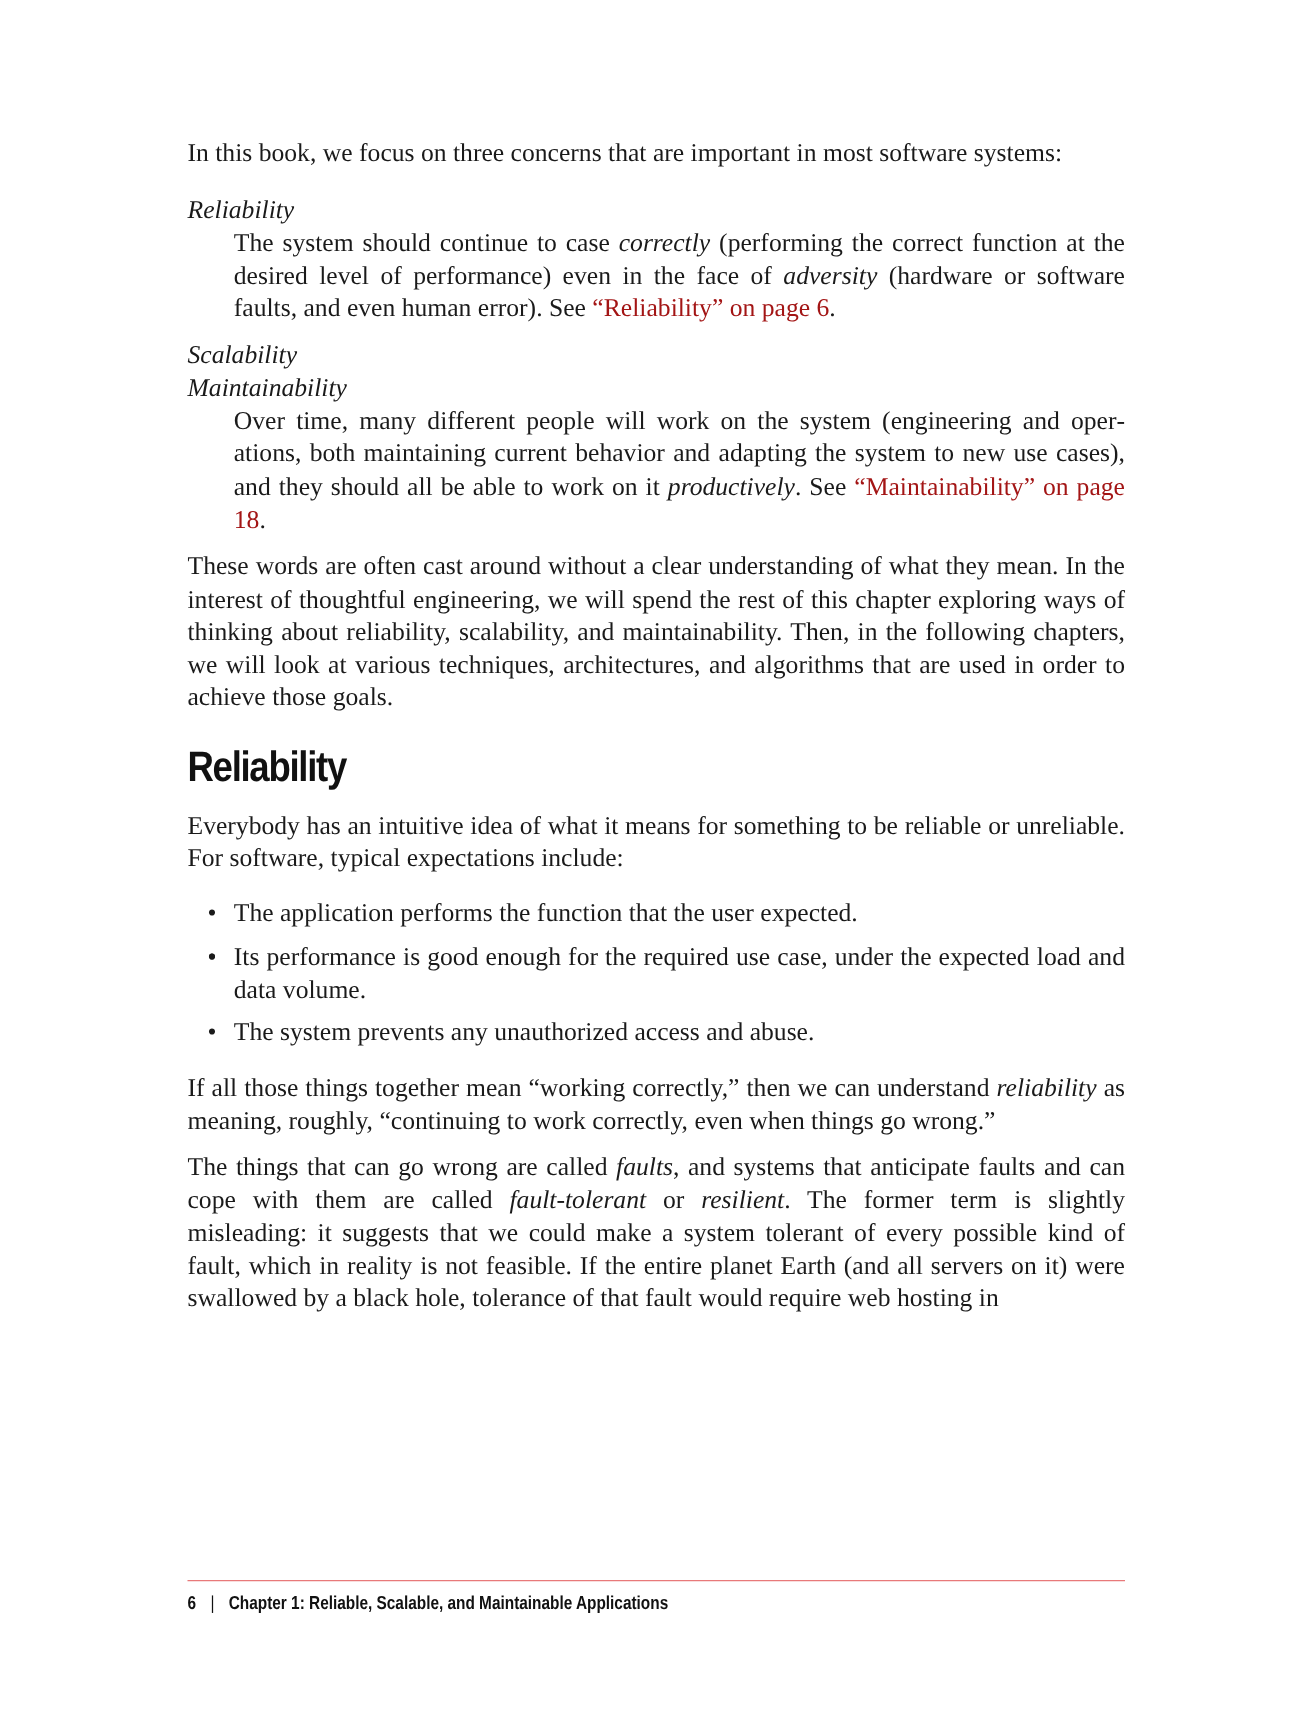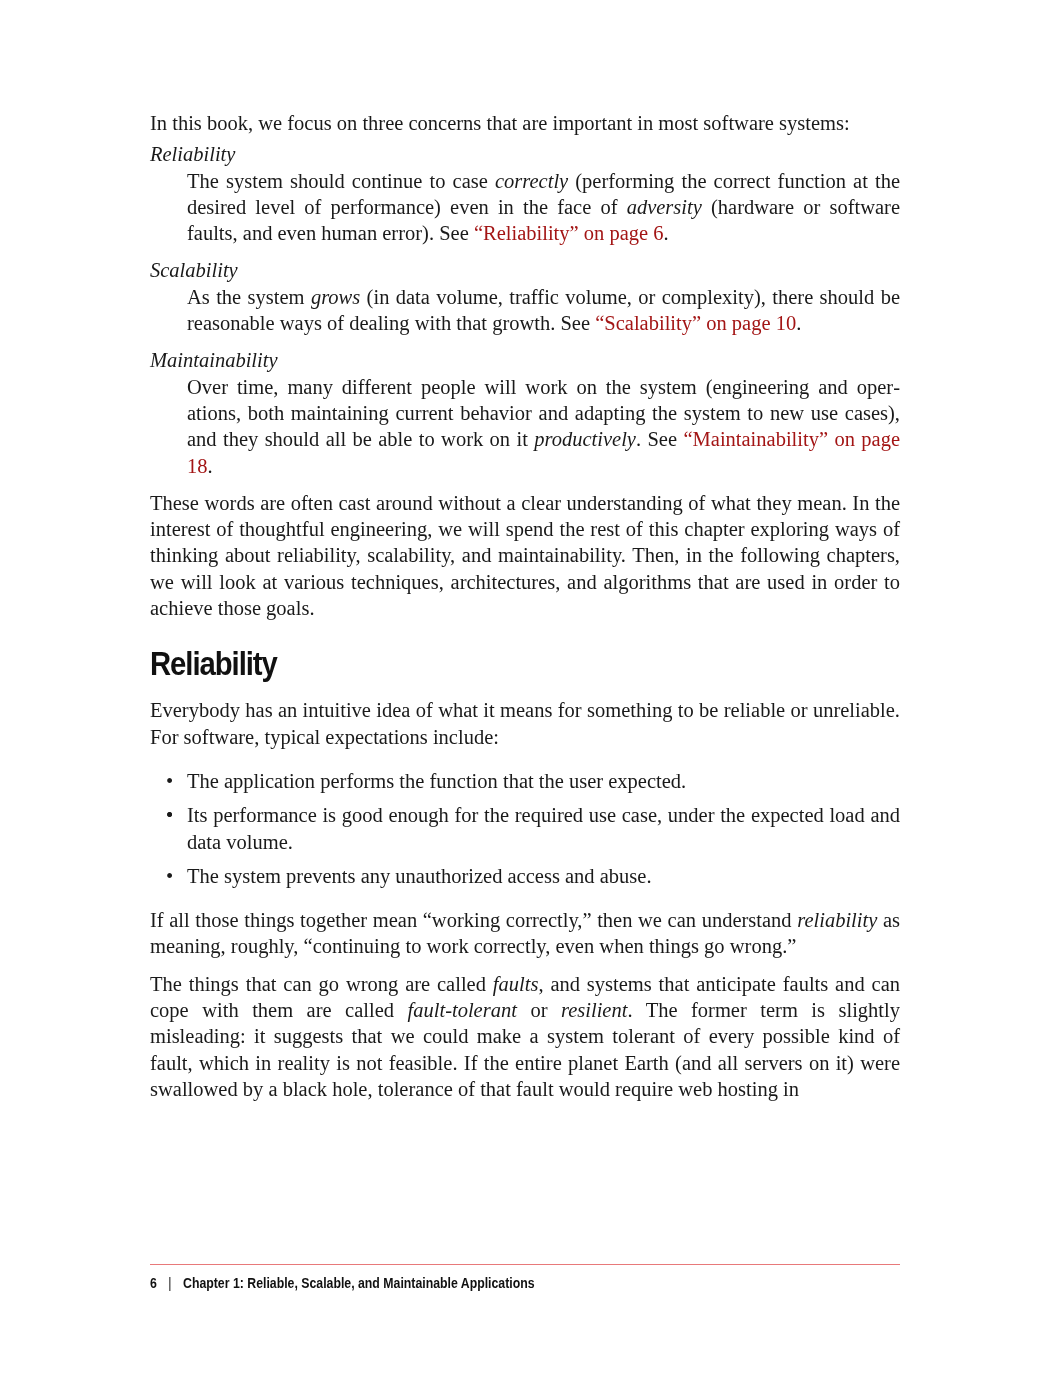--- a/index.html
+++ b/index.html
@@ -3,21 +3,21 @@
 <meta charset="utf-8">
 <style>
   html, body { margin: 0; padding: 0; background: #ffffff; }
   body { width: 1050px; height: 1378px; position: relative; overflow: hidden; }
   .page {
     position: absolute; left: 150px; top: 110px; width: 750px;
     font-family: "Liberation Serif", "DejaVu Serif", serif;
     font-size: 20.5px; line-height: 26.3px; color: #1a1a1a;
   }
   p { margin: 0; text-align: justify; }
-  .intro { margin-bottom: 5px; }
+  .intro { margin-bottom: 19px; }
   dl { margin: 0; }
   dt { font-style: italic; margin: 0; }
   dd { margin: 0 0 11px 37px; text-align: justify; }
   a, .xref { color: #a31515; text-decoration: none; }
   em { font-style: italic; }
   .section-title {
     font-family: "Liberation Sans", "DejaVu Sans", sans-serif;
     font-weight: bold; font-size: 34px; letter-spacing: -1.2px;
     margin: 22px 0 14px 0; line-height: 40px; color: #111;
     transform: scaleX(0.86); transform-origin: left;
@@ -39,21 +39,20 @@
 </head>
 <body>
 
 <div class="page">
   <p class="intro">In this book, we focus on three concerns that are important in most software systems:</p>
 
   <dl id="concerns">
       <dt>Reliability</dt>
       <dd><span>The system should continue to case </span><em>correctly</em><span> (performing the correct function at the desired level of performance) even in the face of </span><em>adversity</em><span> (hardware or soft­ware faults, and even human error). See </span><a href="#">“Reliability” on page 6</a><span>.</span></dd>
       <dt>Scalability</dt>
-      <dd><span>As the system </span><em>grows</em><span> (in data volume, traffic volume, or complexity), there should be reasonable ways of dealing with that growth. See </span><a href="#">“Scalability” on page 10</a><span>.</span></dd>
       <dt>Maintainability</dt>
       <dd><span>Over time, many different people will work on the system (engineering and oper­ations, both maintaining current behavior and adapting the system to new use cases), and they should all be able to work on it </span><em>productively</em><span>. See </span><a href="#">“Maintainabil­ity” on page 18</a><span>.</span></dd>
     </dl>
 
   <p class="para">These words are often cast around without a clear understanding of what they mean. In the interest of thoughtful engineering, we will spend the rest of this chapter exploring ways of thinking about reliability, scalability, and maintainability. Then, in the following chapters, we will look at various techniques, architectures, and algo­rithms that are used in order to achieve those goals.</p>
 
   <h2 class="section-title">Reliability</h2>
 
   <p>Everybody has an intuitive idea of what it means for something to be reliable or unre­liable. For software, typical expectations include:</p>
 

